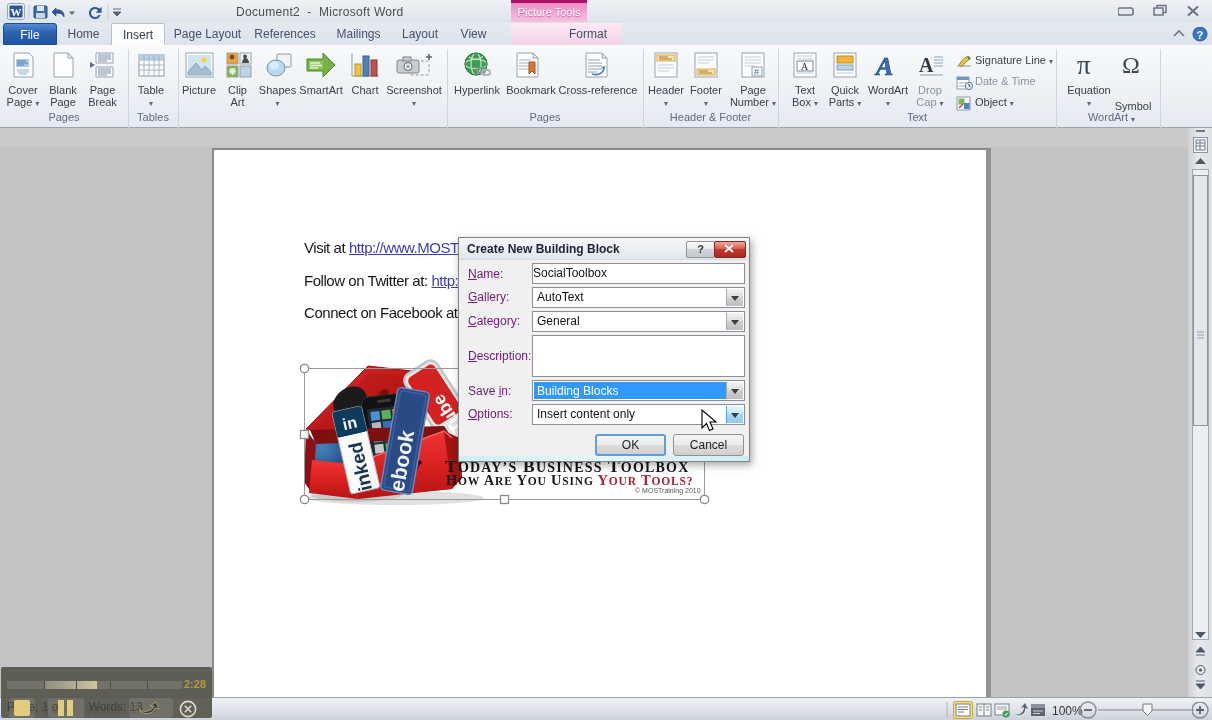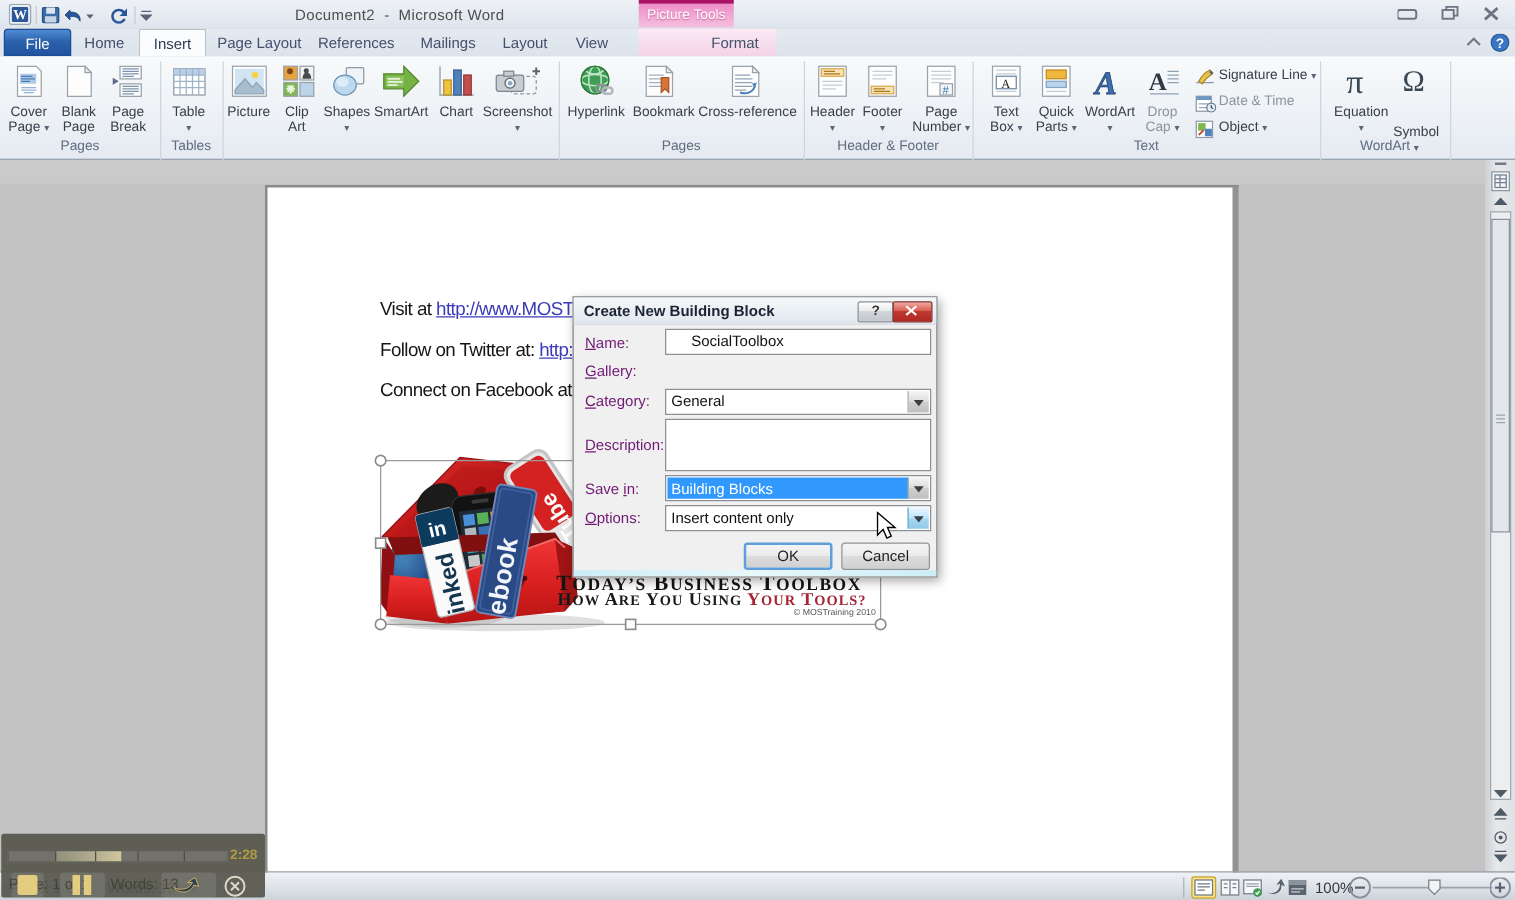--- a/index.html
+++ b/index.html
@@ -415,21 +415,22 @@
     <svg class="abs" style="left:264px;top:6px" width="12" height="10">
         <path d="M2 1l8 7M10 1l-8 7" stroke="#fff" stroke-width="1.8"></path>
       </svg>
     <div class="abs" style="left:0;top:218px;width:290px;height:5px;background:linear-gradient(90deg,#cdeef5,#e8f8fb 50%,#cdeef5);"></div>
     <div class="dlabel" style="top:29px;"><u>N</u>ame:</div>
     <div class="dlabel" style="top:52px;"><u>G</u>allery:</div>
     <div class="dlabel" style="top:76px;"><u>C</u>ategory:</div>
     <div class="dlabel" style="top:111px;"><u>D</u>escription:</div>
     <div class="dlabel" style="top:146px;">Save <u>i</u>n:</div>
     <div class="dlabel" style="top:169px;"><u>O</u>ptions:</div>
-    <div class="dfield" style="top:25px;height:21px;line-height:19px;padding-left:20px;">SocialToolbox</div>
+    <div class="dfield" style="top:25px;height:21px;line-height:19px;padding-left:0;">SocialToolbox</div>
+    <div class="dfield" style="top:49px;height:21px;line-height:19px;padding-left:4px;">AutoText<span class="combtn"></span></div>
     <div class="dfield" style="top:73px;height:21px;line-height:19px;padding-left:4px;">General<span class="combtn"></span></div>
     <div class="dfield" style="top:97px;height:42px;"></div>
     <div class="dfield" style="top:142px;height:21px;">
         <span style="position:absolute;left:1px;top:1px;right:17px;bottom:1px;background:#3198fd;color:#fff;line-height:18px;padding-left:3px;">Building Blocks</span>
         <span class="combtn"></span>
       </div>
     <div class="dfield" style="top:166px;height:21px;line-height:19px;padding-left:4px;">Insert content only<span class="combtn" style="background:linear-gradient(#eaf6fd,#bee6fd 50%,#a7d9f5 50%,#90c9ea);border-left:1px solid #5ba0c8;"></span></div>
     <div class="dbtn" style="left:136px;width:71px;border:2px solid #5e9edb;line-height:18px;">OK</div>
     <div class="dbtn" style="left:214px;width:71px;">Cancel</div>
     <svg class="abs" style="left:242px;top:171px;width:20px;height:26px;">

